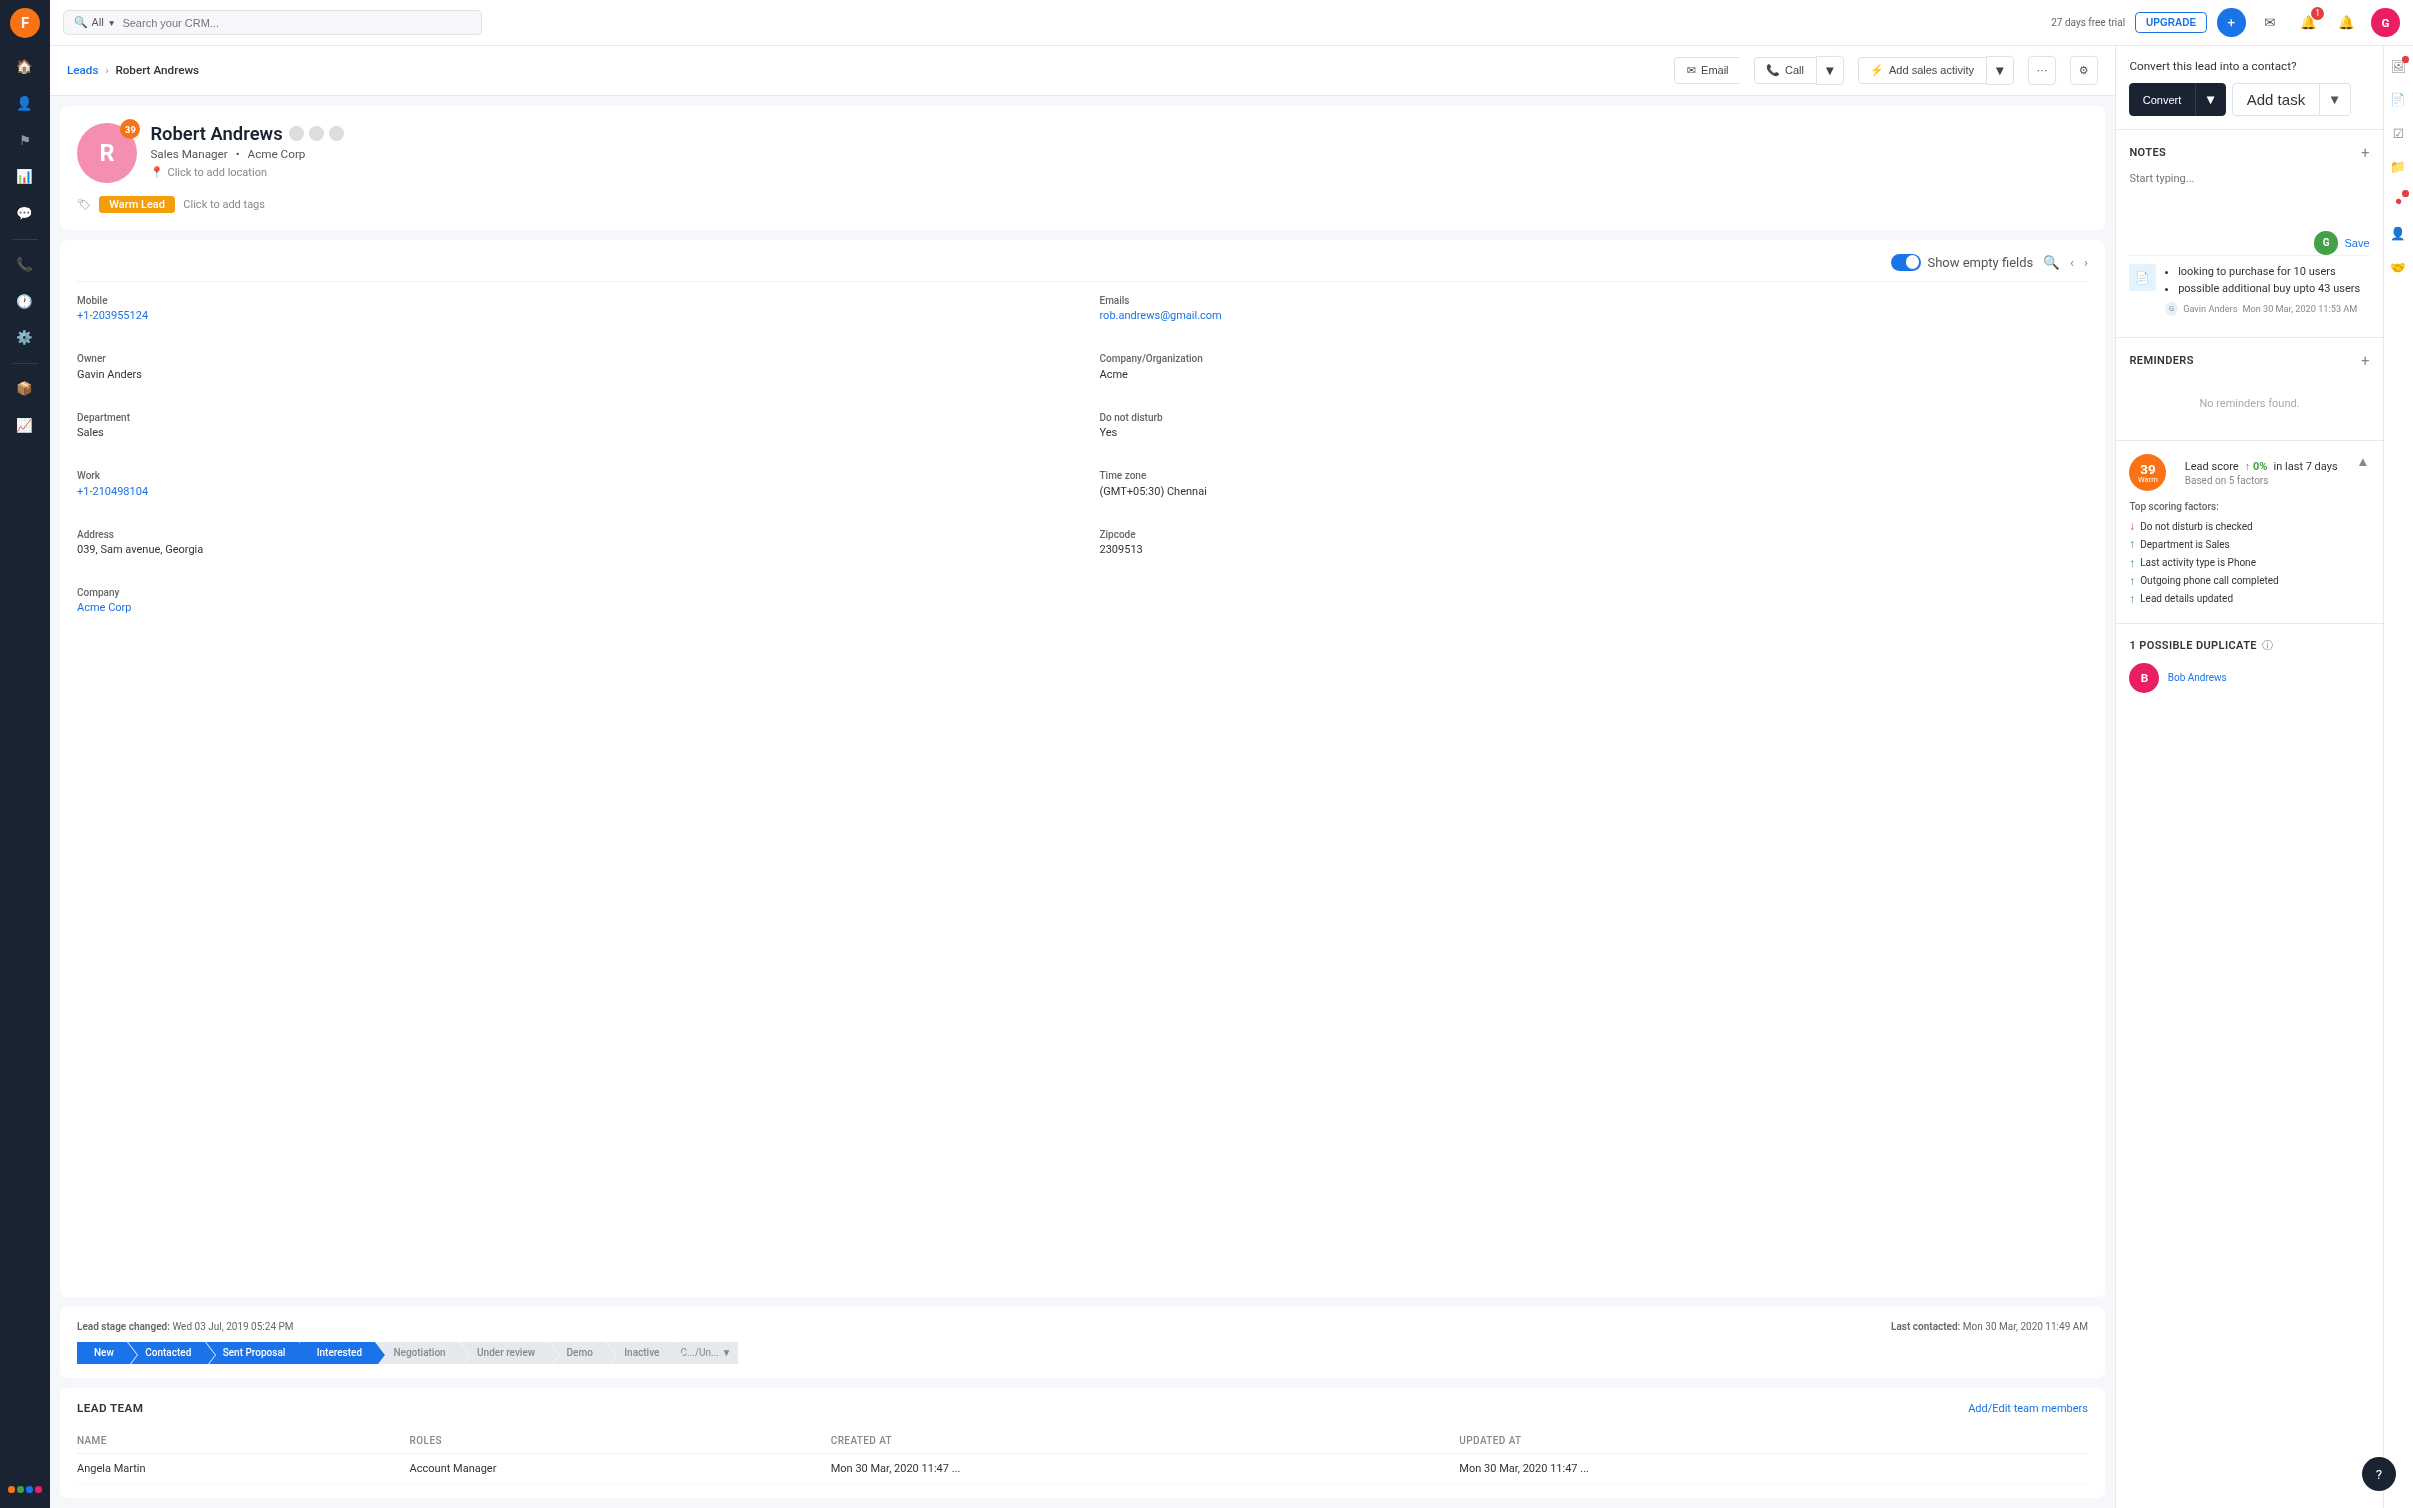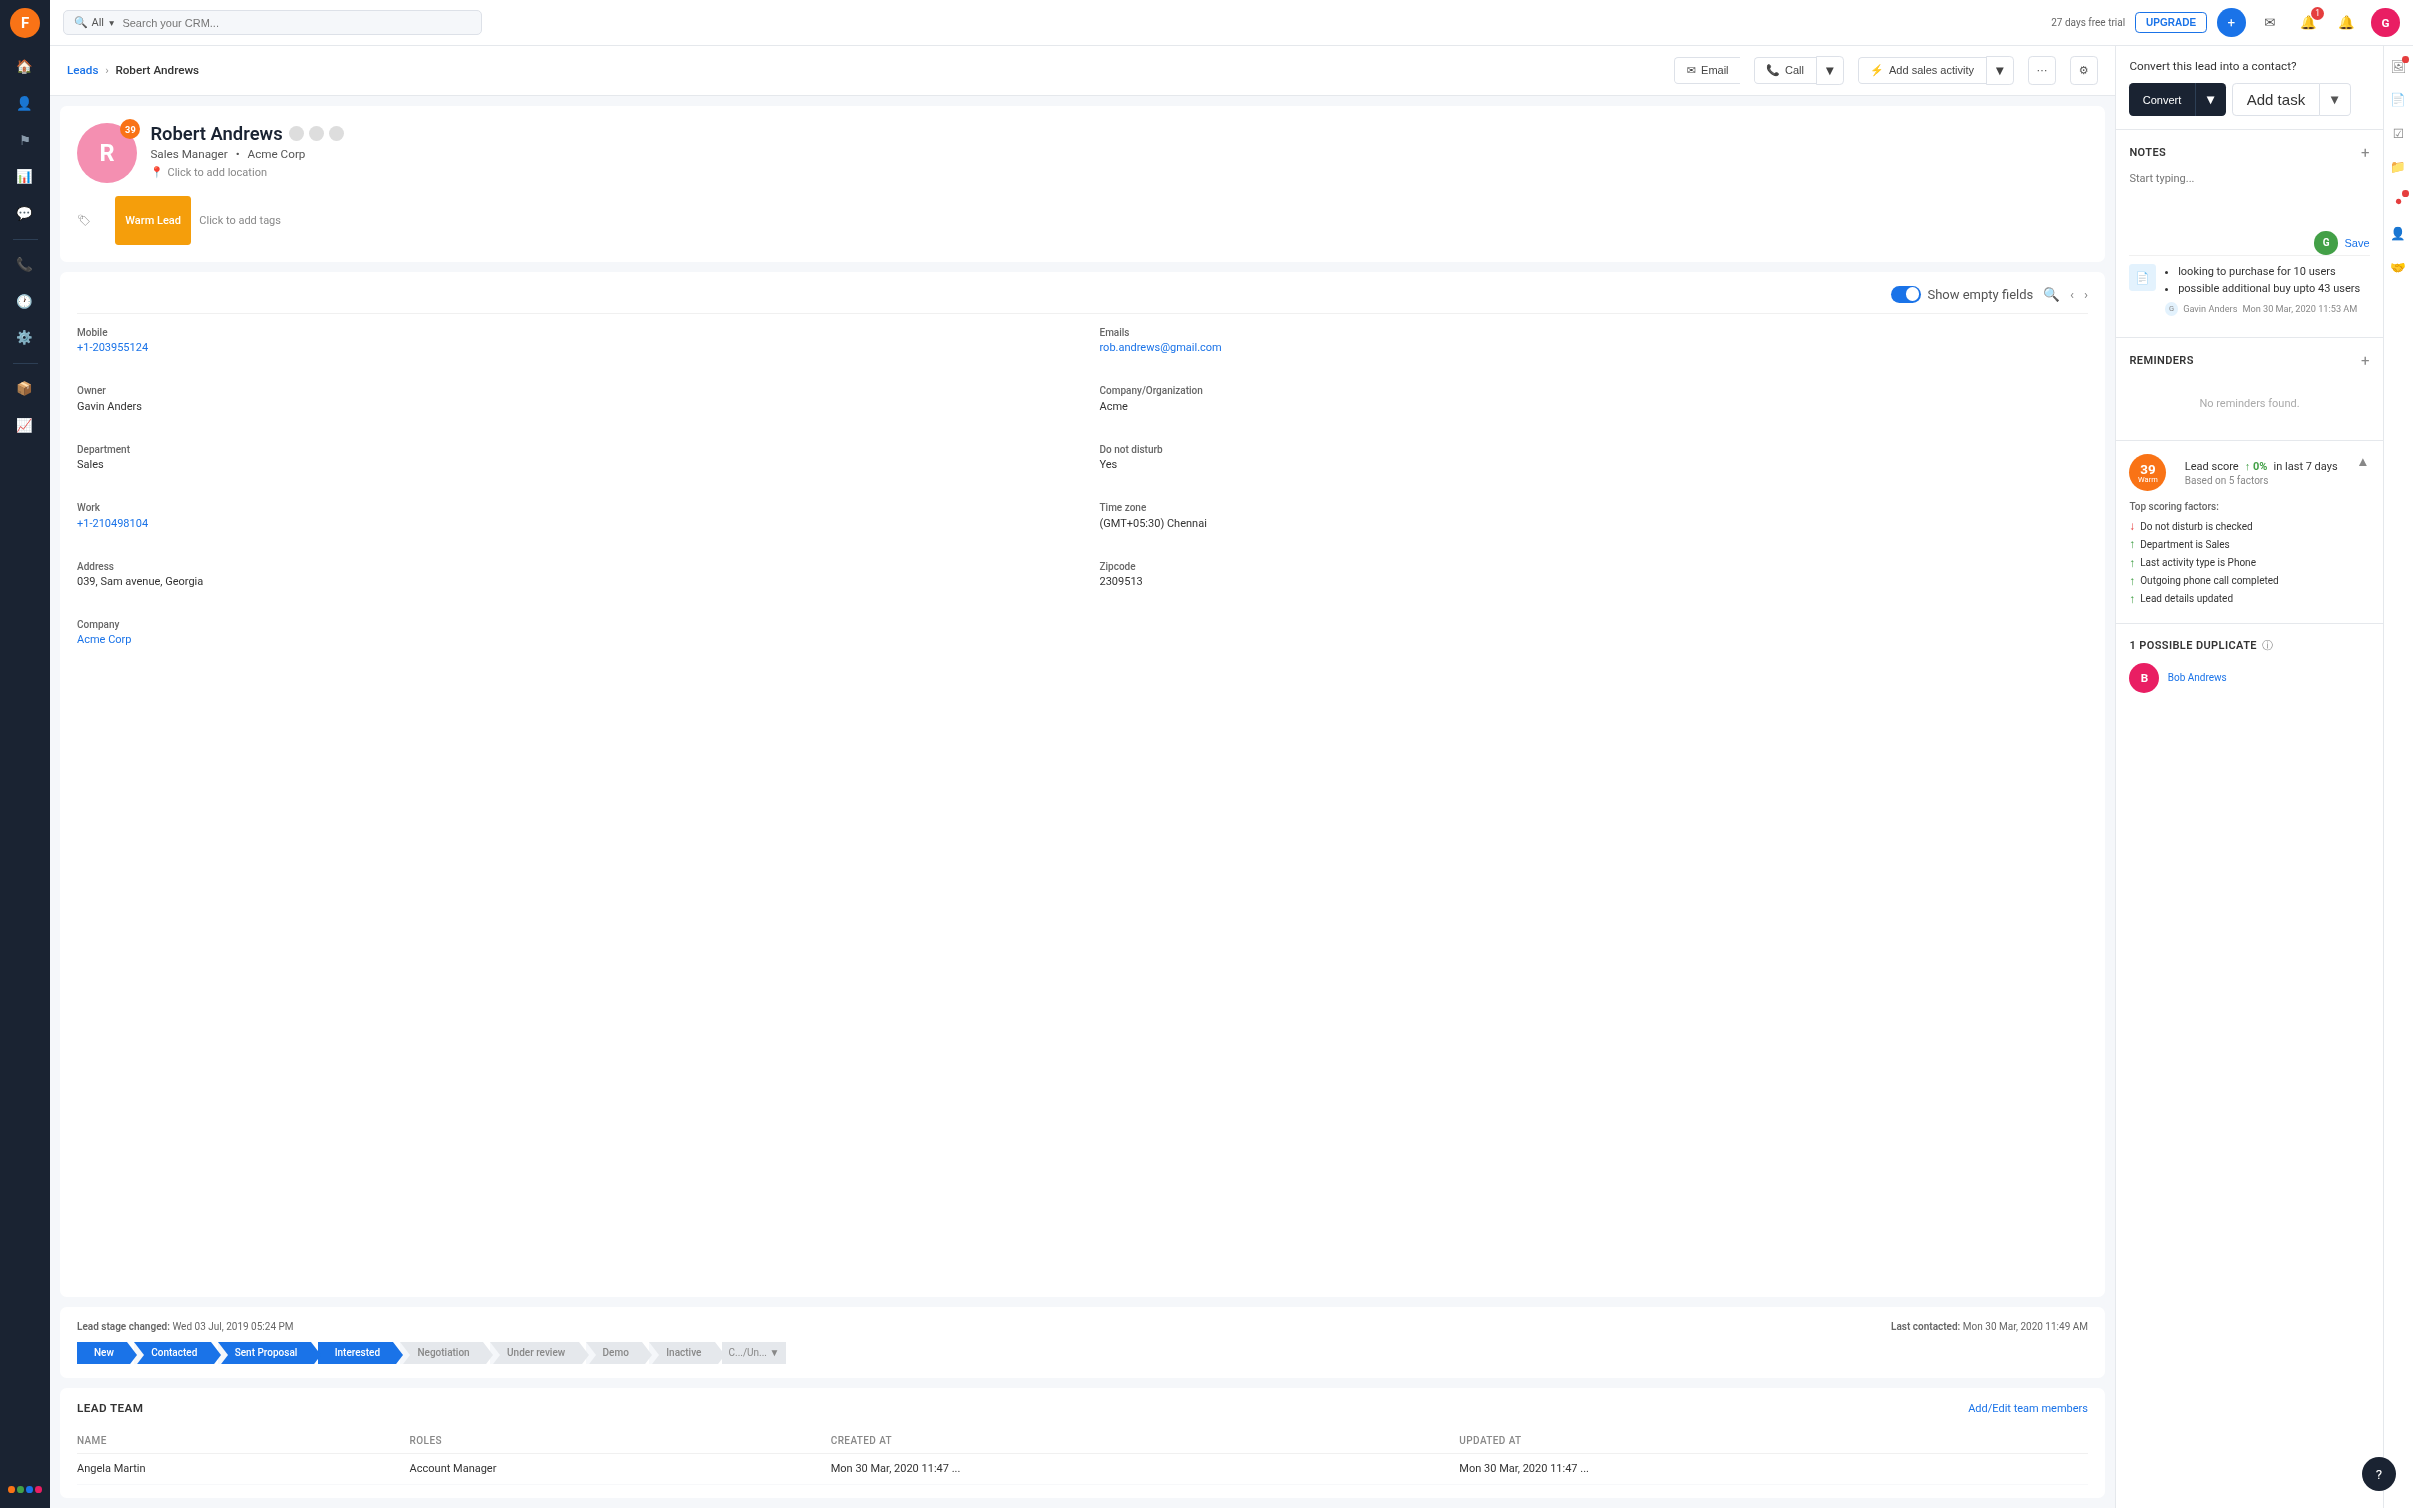--- a/index.html
+++ b/index.html
@@ -55,40 +55,40 @@
     .score-badge { position: absolute; top: -3.4px; right: -3.4px; background: #f97316; color: white; border-radius: 50%; width: 20px; height: 20px; font-size: 9.2px; display: flex; align-items: center; justify-content: center; font-weight: bold; }
     .profile-info { flex: 1; }
     .profile-name { font-size: 18.4px; font-weight: 600; color: #1a2332; display: flex; align-items: center; gap: 6.7px; margin-bottom: 3.4px; }
     .profile-name-icons { display: flex; gap: 5px; }
     .profile-name-icon { width: 15px; height: 15px; border-radius: 50%; background: #dde1e8; display: inline-block; }
     .profile-subtitle { color: #555; font-size: 11.7px; margin-bottom: 5px; }
     .profile-subtitle .dot-sep { margin: 0 5px; }
     .profile-location { color: #888; font-size: 11px; display: flex; align-items: center; gap: 3.4px; cursor: pointer; }
     .tags-row { display: flex; align-items: center; gap: 8.4px; }
     .tag-icon { color: #888; }
-    .warm-tag { background: #f59e0b; color: white; padding: 18px 10px; border-radius: 3.4px; font-size: 11px; font-weight: 500; margin-left: 16px; }
+    .warm-tag { background: #f59e0b; color: white; padding: 2px 10px; border-radius: 3.4px; font-size: 11px; font-weight: 500; }
     .add-tag { color: #888; font-size: 11px; cursor: pointer; }
 
     
     .fields-section { background: white; margin: 0 10px 10px; border-radius: 6.7px; padding: 13.4px 17px; flex: 1; overflow-y: auto; }
     .fields-toolbar { display: flex; align-items: center; justify-content: flex-end; gap: 10px; margin-bottom: 13.4px; padding-bottom: 10px; border-bottom: 0.8px solid #f0f0f0; }
     .show-empty-toggle { display: flex; align-items: center; gap: 6.7px; font-size: 13px; color: #555; }
     .toggle { width: 30px; height: 17px; background: #1a73e8; border-radius: 8.4px; position: relative; cursor: pointer; }
     .toggle::after { content: ''; position: absolute; width: 13.4px; height: 13.4px; background: white; border-radius: 50%; top: 1.7px; right: 1.7px; }
     .fields-toolbar-icons { display: flex; gap: 10px; color: #888; font-size: 13.4px; cursor: pointer; }
     .fields-grid { display: grid; grid-template-columns: 1fr 1fr; gap: 31px 34px; }
     .field-row { display: flex; flex-direction: column; gap: 3.4px; }
     .field-label { color: #666; font-size: 10px; font-weight: 500; }
     .field-value { color: #333; font-size: 11px; }
     .field-value.link { color: #1a73e8; cursor: pointer; }
 
     
     .stage-section { background: white; margin: 0 10px 10px; border-radius: 6.7px; padding: 13.4px 17px; flex-shrink: 0; }
     .stage-meta { display: flex; justify-content: space-between; font-size: 10px; color: #666; margin-bottom: 10px; }
-    .stage-pipeline { display: flex; align-items: flex-end; gap: 7px; overflow-x: auto; }
+    .stage-pipeline { display: flex; align-items: flex-end; gap: 1px; overflow-x: auto; }
     .stage-item { padding: 5.9px 13.4px 5.9px 17px; font-size: 10px; font-weight: 500; cursor: pointer; position: relative; white-space: nowrap; }
     .stage-item.active { background: #1a73e8; color: white; }
     .stage-item.done { background: #1a73e8; color: white; }
     .stage-item.inactive { background: #e5e8ec; color: #888; }
     .stage-item:not(:first-child)::before { content: ''; position: absolute; left: 0; top: 0; width: 0; height: 0; border-top: 13.4px solid transparent; border-bottom: 13.4px solid transparent; }
     .stage-item.done:not(:first-child)::before { border-left: 10px solid #f5f7fa; }
     .stage-item.inactive:not(:first-child)::before { border-left: 10px solid #f5f7fa; }
     .stage-item::after { content: ''; position: absolute; right: -10px; top: 0; width: 0; height: 0; border-top: 13.4px solid transparent; border-bottom: 13.4px solid transparent; z-index: 1; }
     .stage-item.done::after { border-left: 10px solid #1a73e8; }
     .stage-item.active::after { border-left: 10px solid #1a73e8; }

